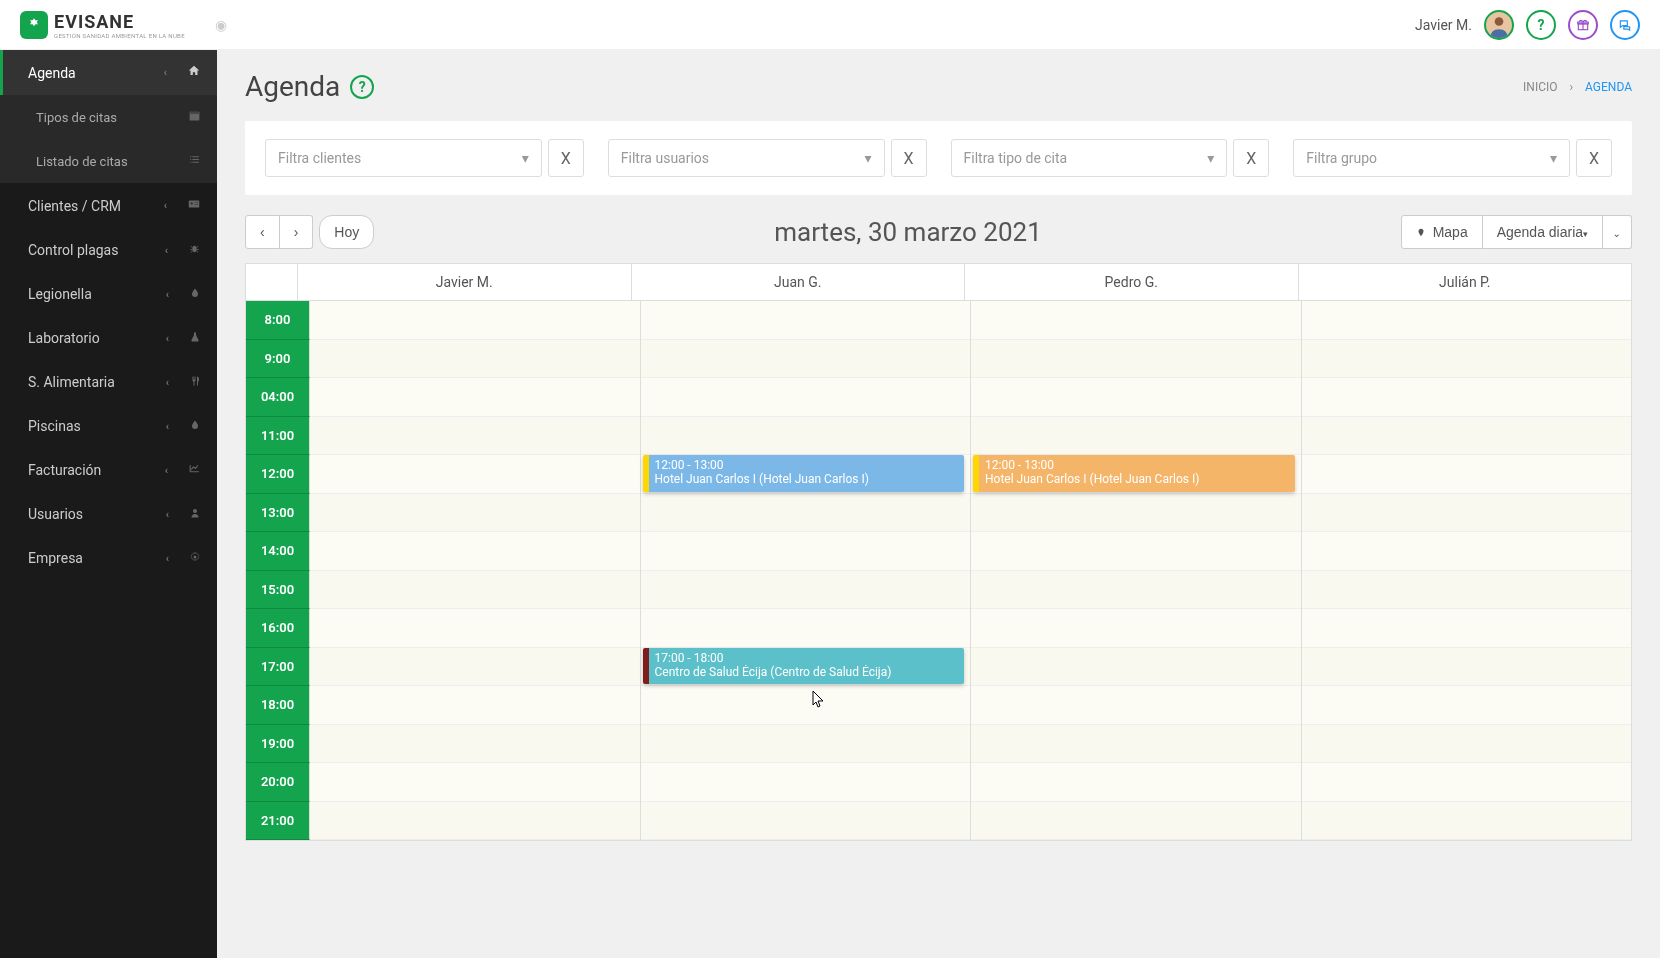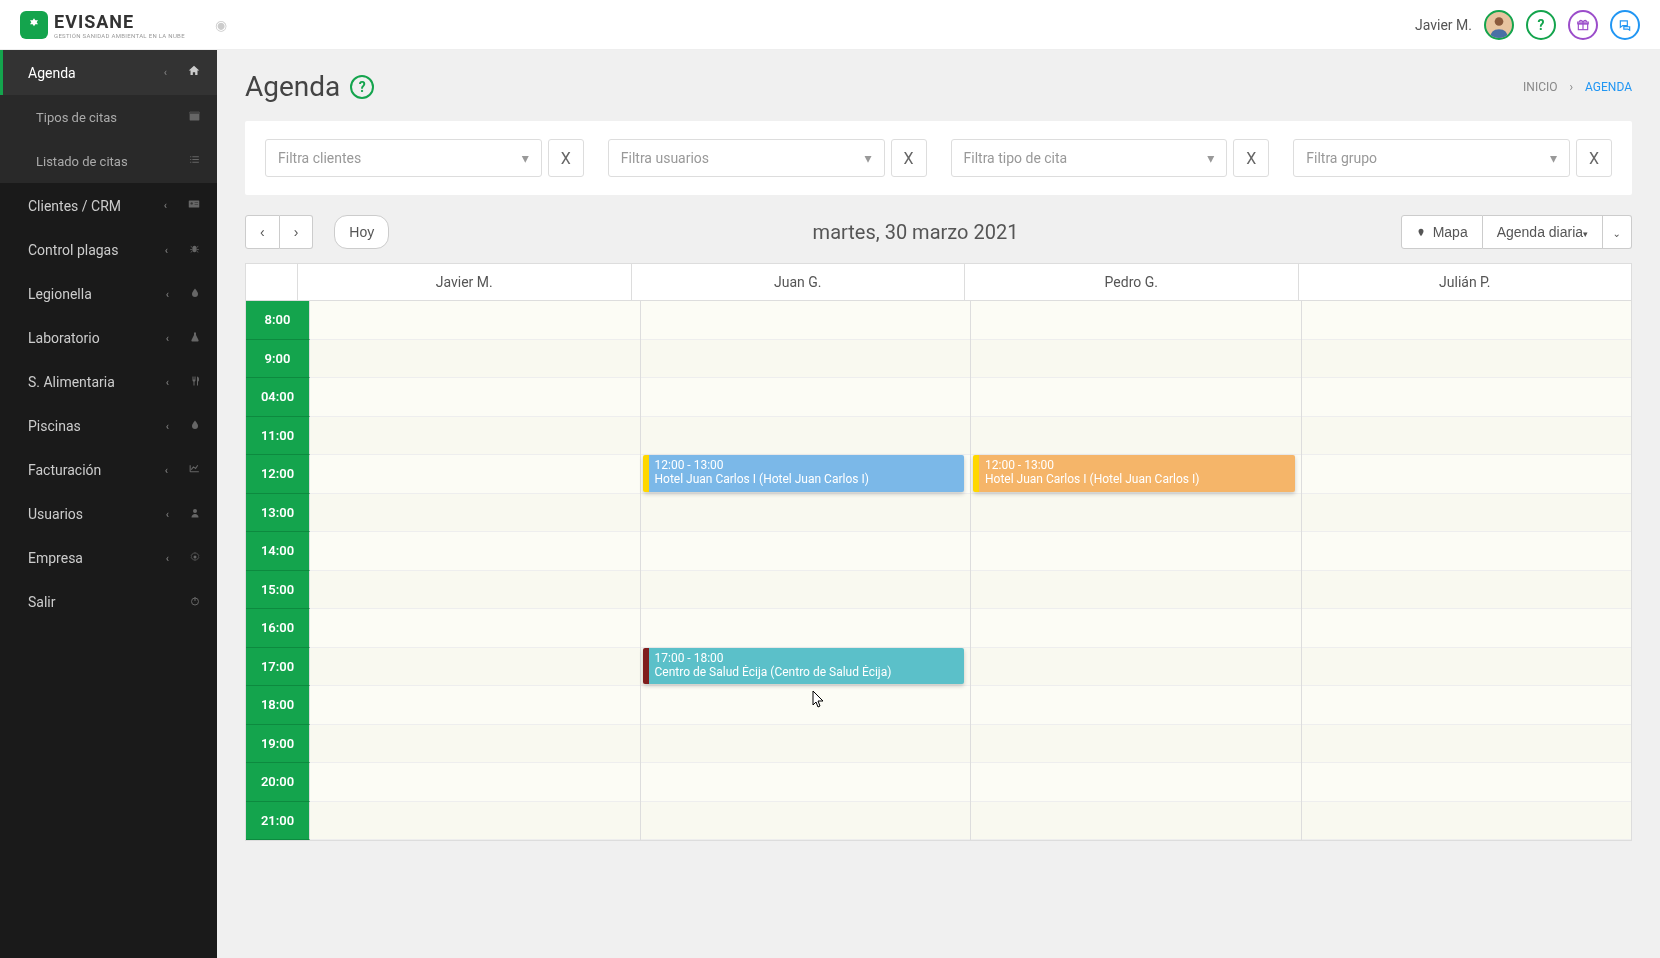--- a/index.html
+++ b/index.html
@@ -45,22 +45,22 @@
 .filter-group { display:flex; align-items:center; gap:6px; flex:1;}
 .filter-select { flex:1; border:1px solid #ddd; border-radius:3px; padding:10px 12px; font-size:14px; color:#999; display:flex; align-items:center; justify-content:space-between; cursor:pointer;}
 .filter-clear { width:36px; height:38px; border:1px solid #ddd; border-radius:3px; background:#fff; display:flex; align-items:center; justify-content:center; cursor:pointer; color:#666;}
 
 
 .cal-toolbar { display:flex; align-items:center; margin-bottom:14px;}
 .btn-group { display:flex; }
 .btn { border:1px solid #ccc; background:#fff; padding:8px 14px; font-size:14px; cursor:pointer; color:#555;}
 .btn:first-child { border-radius:3px 0 0 3px;}
 .btn:last-child { border-radius:0 3px 3px 0; border-left:none;}
-.btn.single { border-radius:13px; margin-left:21px;}
-.cal-title { flex:1; text-align:center; font-size:20px; color:#555; font-weight:400;padding-left:41px;}
+.btn.single { border-radius:13px; margin-left:6px;}
+.cal-title { flex:1; text-align:center; font-size:26px; color:#555; font-weight:400;padding-left:41px;}
 .view-group { display:flex;}
 .view-group .btn + .btn { border-left:none;}
 .view-group .btn:last-child { padding:8px 10px;}
 
 
 .calendar { background:#fff; border:1px solid #ddd; }
 .cal-head { display:flex; border-bottom:1px solid #ddd;}
 .cal-corner { width:52px; border-right:1px solid #ddd;}
 .cal-colhead { flex:1; text-align:center; padding:10px; font-size:14px; color:#555; border-right:1px solid #ddd;}
 .cal-colhead:last-child { border-right:none;}
@@ -229,30 +229,20 @@
           </svg>
       </span>
     </div>
     <div class="side-item">
       <span class="side-label">Empresa</span>
       <span class="side-chevron">‹</span>
       <span class="side-icon">
         <svg viewBox="0 0 24 24" width="12" height="12" fill="#666">
             <circle cx="12" cy="12" r="3"></circle>
             <path d="M12 2l1 3 3-1 1 3 3 1-1 3 1 3-3 1-1 3-3-1-1 3-1-3-3 1-1-3-3-1 1-3-1-3 3-1 1-3 3 1z" fill="none" stroke="#666" stroke-width="1"></path>
-          </svg>
-      </span>
-    </div>
-    <div class="side-item">
-      <span class="side-label">Salir</span>
-      <span class="side-chevron"></span>
-      <span class="side-icon">
-        <svg viewBox="0 0 24 24" width="12" height="12" fill="none" stroke="#666" stroke-width="2">
-            <circle cx="12" cy="13" r="7"></circle>
-            <path d="M12 4v8"></path>
           </svg>
       </span>
     </div>
   </div>
 
   <div class="main">
     <div class="page-header">
       <span class="page-title">Agenda</span>
       <span class="page-help">?</span>
       <div class="breadcrumb">

